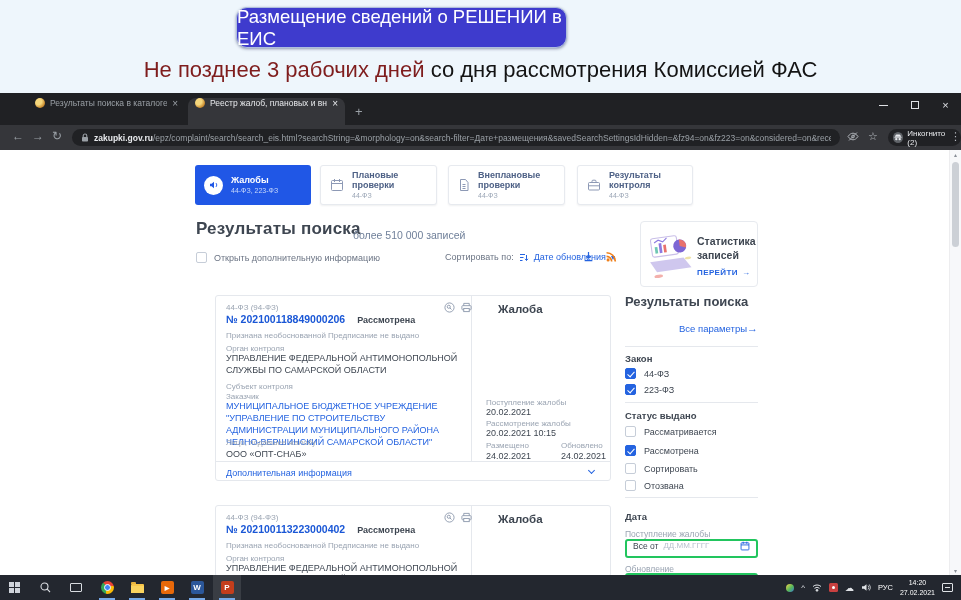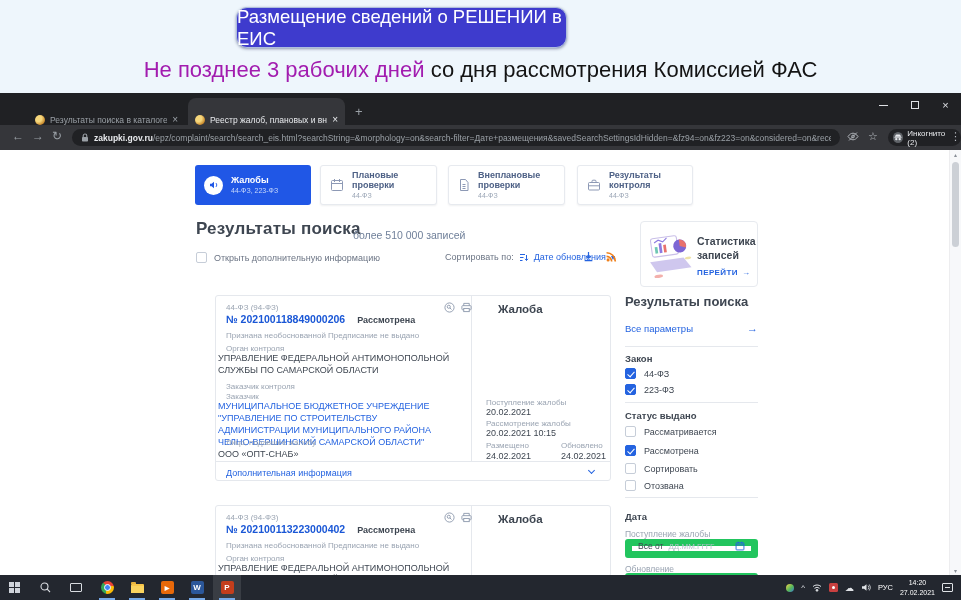--- a/index.html
+++ b/index.html
@@ -5,25 +5,25 @@
   * { margin:0; padding:0; box-sizing:border-box; font-family:"Liberation Sans", sans-serif; }
   html,body { width:961px; height:600px; }
   body { position:relative; overflow:hidden; background:#fff; }
 
   
   #slide-top { position:absolute; left:0; top:0; width:961px; height:93px; background:#eef6fc; }
   .banner { position:absolute; left:236px; top:7px; width:331px; height:41px; background:#3e3bcd;
             border:1px solid #aebedd; border-radius:11px; box-shadow:0 1px 3px rgba(20,30,80,.45);
             display:flex; align-items:center; justify-content:center; color:#fff; font-size:18.5px; }
   .deadline { position:absolute; left:0; top:57px; width:961px; text-align:center; font-size:22px; color:#141414; }
-  .deadline .red { color:#a21caf; }
+  .deadline .red { color:#7f1d1d; }
 
   
   #tabbar { position:absolute; left:0; top:93px; width:961px; height:32px; background:#202124; }
-  .tab { position:absolute; bottom:0; height:27px; width:157px; display:flex; align-items:flex-end;
+  .tab { position:absolute; bottom:0; height:27px; width:157px; display:flex; align-items:flex-start;
          gap:5px; padding:0 7px; border-radius:8px 8px 0 0; font-size:8.5px; }
   .tab.inactive { left:28px; color:#9aa0a6; }
   .tab.active { left:188px; background:#35363a; color:#e8eaed; }
   .tab-label { white-space:nowrap; overflow:hidden; flex:1; }
   .favicon { width:10px; height:10px; border-radius:50%; flex:0 0 auto;
              background:radial-gradient(circle at 35% 35%, #f6d77c 0 35%, #c98a2e 70%, #8a5a1a 100%); }
   .tab-close { font-size:10px; color:inherit; flex:0 0 auto; cursor:default; }
   .newtab { position:absolute; left:355px; bottom:6px; color:#9aa0a6; font-size:13px; }
   .wincontrols { position:absolute; right:0; top:0; height:24px; display:flex; }
   .wc { width:31px; height:24px; display:flex; align-items:center; justify-content:center; color:#dfe1e5; font-size:11px; }
@@ -85,39 +85,39 @@
   #card1 { top:145px; height:186px; }
   #card2 { top:355px; height:72px; }
   .vdiv { position:absolute; left:255px; top:0; width:1px; background:#e5e8ed; }
   .law { position:absolute; left:10px; top:7px; font-size:8px; color:#9aa4b2; }
   .cicons { position:absolute; left:228px; top:6px; display:flex; gap:6px; color:#8d99ad; }
   .numrow { position:absolute; left:10px; top:17px; display:flex; align-items:baseline; gap:12px; }
   .cnum { font-size:10.5px; font-weight:bold; color:#1a57d6; }
   .cstatus { font-size:9px; font-weight:bold; color:#3e4651; }
   .cres { position:absolute; left:10px; top:35px; font-size:8px; color:#9aa4b2; }
   .slabel { position:absolute; left:10px; font-size:8px; color:#9aa4b2; }
-  .sval { position:absolute; left:2px; font-size:9px; color:#3e4651; width:238px; line-height:1.35; }
+  .sval { position:absolute; left:10px; font-size:9px; color:#3e4651; width:238px; line-height:1.35; }
   .sval.bluev { color:#2463e0; }
   .r-type { position:absolute; left:282px; top:7px; font-size:11.5px; font-weight:bold; color:#3e4651; }
   .rlabel { position:absolute; font-size:8px; color:#9aa4b2; }
   .rval { position:absolute; font-size:9px; color:#3e4651; }
   .cfoot { position:absolute; left:0; top:165px; width:100%; height:21px; border-top:1px solid #e5e8ed; }
   .more-link { position:absolute; left:10px; top:6px; font-size:9px; color:#2463e0; }
   .chev { position:absolute; right:16px; top:6px; width:5px; height:5px; border-right:1.5px solid #2463e0; border-bottom:1.5px solid #2463e0; transform:rotate(45deg); }
 
   .sb-title { left:625px; top:144px; font-size:13px; font-weight:bold; color:#3e4651; }
-  .sb-all { left:625px; top:172px; width:133px; font-size:9.5px; color:#2463e0; display:flex; justify-content:space-between; align-items:center; }
+  .sb-all { left:625px; top:172px; width:133px; font-size:9.5px; color:#2463e0; display:flex; justify-content:flex-end; align-items:center; }
   .sb-arrow { font-size:11px; }
   .hr { left:625px; width:133px; height:1px; background:#e5e8ed; }
   .sb-sec { left:625px; font-size:9.5px; font-weight:bold; color:#3e4651; }
   .cbrow { left:625px; display:flex; align-items:center; gap:8px; }
   .cbrow .lab { font-size:9px; color:#3e4651; }
   .sb-lbl { left:625px; font-size:8.5px; color:#9aa4b2; }
-  .date-input { left:625px; width:133px; height:19px; border:7px solid #22c55e; border-radius:3px; background:#fff;
-                display:flex; align-items:flex-end; gap:5px; padding:0 6px; }
+  .date-input { left:625px; width:133px; height:19px; border:2px solid #22c55e; border-radius:3px; background:#fff;
+                display:flex; align-items:flex-start; gap:5px; padding:0 6px; }
   .di-val { font-size:8.5px; color:#3e4651; }
   .di-ph { font-size:8px; color:#b6bfcc; }
   .cal-ic { margin-left:auto; color:#2463e0; display:flex; }
 
   .scrollbar { position:absolute; right:0; top:0; width:12px; height:425px; background:#f7f8fa; border-left:1px solid #ededef; }
   .sb-up { position:absolute; top:1px; left:0; width:11px; text-align:center; font-size:6px; color:#8a8f98; }
   .sb-dn { position:absolute; bottom:1px; left:0; width:11px; text-align:center; font-size:6px; color:#8a8f98; }
   .sb-thumb { position:absolute; top:12px; left:2px; width:7px; height:85px; border-radius:4px; background:#ccd0d6; }
 
   
@@ -343,21 +343,21 @@
           </svg>
       </span>
     </span>
     <span class="numrow">
       <span class="cnum">№ 202100118849000206</span>
       <span class="cstatus">Рассмотрена</span>
     </span>
     <span class="cres">Признана необоснованной Предписание не выдано</span>
     <span class="slabel" style="top:48px">Орган контроля</span>
     <span class="sval" style="top:56px">УПРАВЛЕНИЕ ФЕДЕРАЛЬНОЙ АНТИМОНОПОЛЬНОЙ СЛУЖБЫ ПО САМАРСКОЙ ОБЛАСТИ</span>
-    <span class="slabel" style="top:86px">Заказчик контроля</span>
+    <span class="slabel" style="top:86px">Субъект контроля</span>
     <span class="slabel" style="top:96px">Заказчик</span>
     <span class="sval bluev" style="top:104px">МУНИЦИПАЛЬНОЕ БЮДЖЕТНОЕ УЧРЕЖДЕНИЕ "УПРАВЛЕНИЕ ПО СТРОИТЕЛЬСТВУ АДМИНИСТРАЦИИ МУНИЦИПАЛЬНОГО РАЙОНА ЧЕЛНО-ВЕРШИНСКИЙ САМАРСКОЙ ОБЛАСТИ"</span>
     <span class="slabel" style="top:142px">Лицо, подавшее жалобу</span>
     <span class="sval" style="top:152px">ООО «ОПТ-СНАБ»</span>
     <span class="r-type">Жалоба</span>
     <span class="rlabel" style="left:270px;top:102px">Поступление жалобы</span>
     <span class="rval" style="left:270px;top:111px">20.02.2021</span>
     <span class="rlabel" style="left:270px;top:123px">Рассмотрение жалобы</span>
     <span class="rval" style="left:270px;top:132px">20.02.2021 10:15</span>
     <span class="rlabel" style="left:270px;top:145px">Размещено</span>

